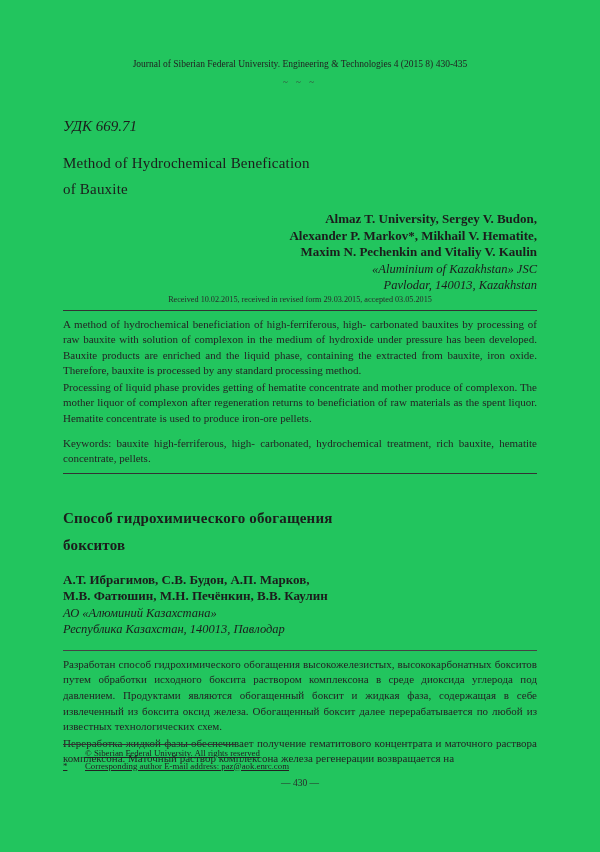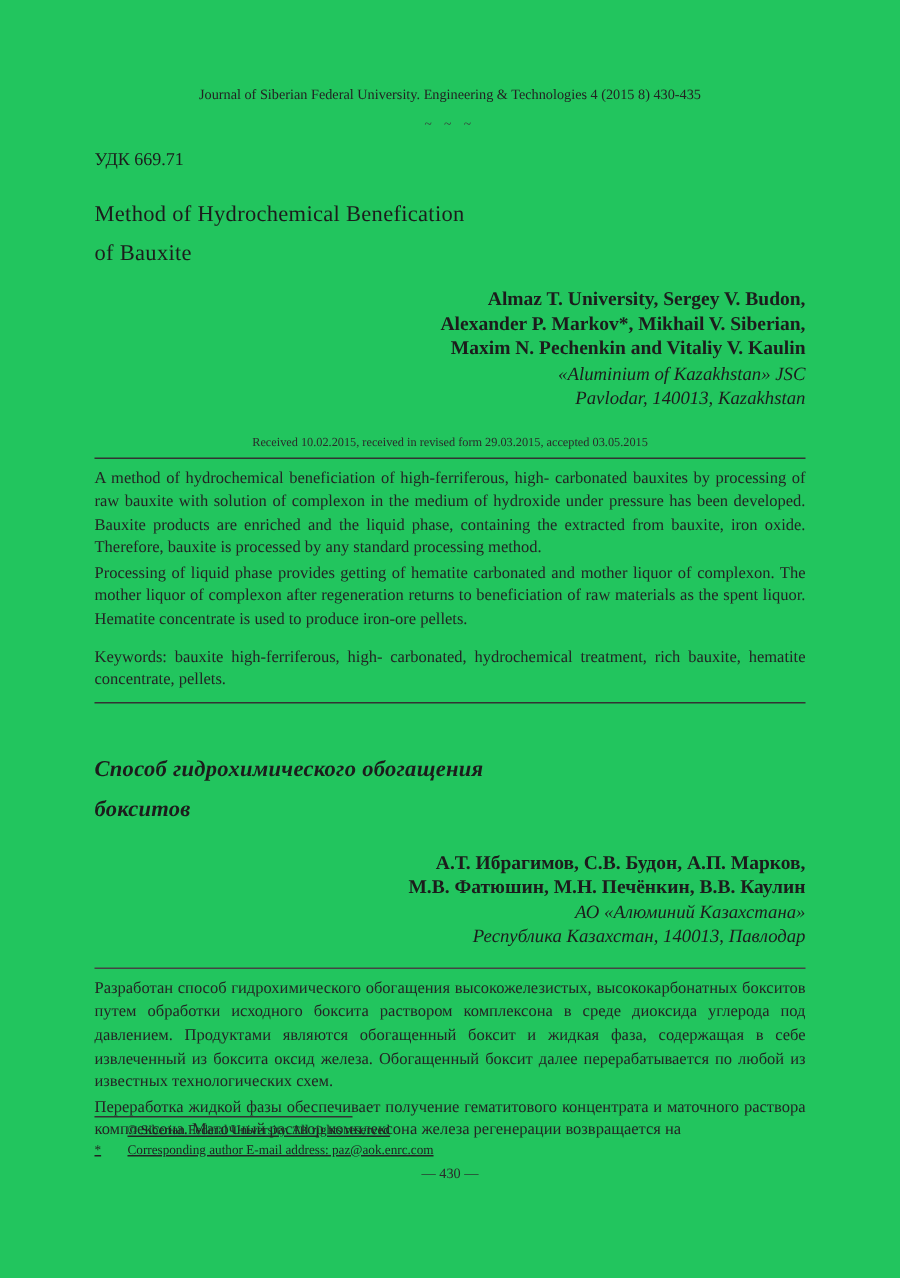--- a/index.html
+++ b/index.html
@@ -32,23 +32,24 @@
   }
   .tilde-sep {
     text-align: center;
     font-size: 9px;
     line-height: 10px;
     margin-top: 7px;
     color: #3a3a3a;
     letter-spacing: 3px;
   }
   .udk {
-    margin-top: 12px;
-    font-size: 12px;
+    margin-top: 32px;
+    font-size: 15px;
     line-height: 14px;
+    font-style: italic;
   }
   .title-en {
     margin-top: 17px;
     font-size: 15px;
     font-weight: normal;
     line-height: 26px;
     letter-spacing: 0.2px;
   }
   .authors-block {
     margin-top: 9px;
@@ -58,21 +59,20 @@
     font-size: 13px;
     font-weight: bold;
     line-height: 16.5px;
   }
   .affil-line {
     font-size: 12.5px;
     font-style: italic;
     line-height: 16.5px;
   }
   .received {
-    margin-top: 15px;
     text-align: center;
     font-size: 8.2px;
     line-height: 11px;
     color: #2a2a2a;
   }
   .rule {
     border: none;
     border-top: 1.8px solid #333;
     margin: 5px 0 0 0;
   }
@@ -103,25 +103,24 @@
     border: none;
     border-top: 1.5px solid #333;
     margin: 6px 0 0 0;
   }
   .title-ru {
     margin-top: 31px;
     font-size: 15px;
     font-weight: bold;
     line-height: 27px;
     letter-spacing: 0.2px;
-    font-style: italic;
   }
   .authors-block-ru {
     margin-top: 13px;
-    text-align: right;
+    text-align: left;
   }
   .footnote {
     position: absolute;
     left: 63px;
     top: 744px;
     width: 474px;
     font-size: 8.8px;
     line-height: 12.5px;
     color: #222;
     text-decoration: underline;
@@ -160,33 +159,33 @@
 
   <div class="udk">УДК 669.71</div>
 
   <div class="title-en">
     <div>Method of Hydrochemical Benefication</div>
     <div>of Bauxite</div>
   </div>
 
   <div class="authors-block">
     <div class="author-line">Almaz T. University, Sergey V. Budon,</div>
-    <div class="author-line">Alexander P. Markov*, Mikhail V. Siberian,</div>
+    <div class="author-line">Alexander P. Markov*, Mikhail V. Hematite,</div>
     <div class="author-line">Maxim N. Pechenkin and Vitaliy V. Kaulin</div>
     <div class="affil-line">«Aluminium of Kazakhstan» JSC</div>
     <div class="affil-line">Pavlodar, 140013, Kazakhstan</div>
   </div>
 
   <div class="received">Received 10.02.2015, received in revised form 29.03.2015, accepted 03.05.2015</div>
 
   <hr class="rule">
 
   <div class="abstract">
     <p class="p-first">A method of hydrochemical beneficiation of high-ferriferous, high- carbonated bauxites by processing of raw bauxite with solution of complexon in the medium of hydroxide under pressure has been developed. Bauxite products are enriched and the liquid phase, containing the extracted from bauxite, iron oxide. Therefore, bauxite is processed by any standard processing method.</p>
-    <p class="p-next">Processing of liquid phase provides getting of hematite carbonated and mother liquor of complexon. The mother liquor of complexon after regeneration returns to beneficiation of raw materials as the spent liquor. Hematite concentrate is used to produce iron-ore pellets.</p>
+    <p class="p-next">Processing of liquid phase provides getting of hematite concentrate and mother produce of complexon. The mother liquor of complexon after regeneration returns to beneficiation of raw materials as the spent liquor. Hematite concentrate is used to produce iron-ore pellets.</p>
     <p class="keywords">Keywords: bauxite high-ferriferous, high- carbonated, hydrochemical treatment, rich bauxite, hematite concentrate, pellets.</p>
   </div>
 
   <hr class="kw-rule">
 
   <div class="title-ru">
     <div>Способ гидрохимического обогащения</div>
     <div>бокситов</div>
   </div>
 

